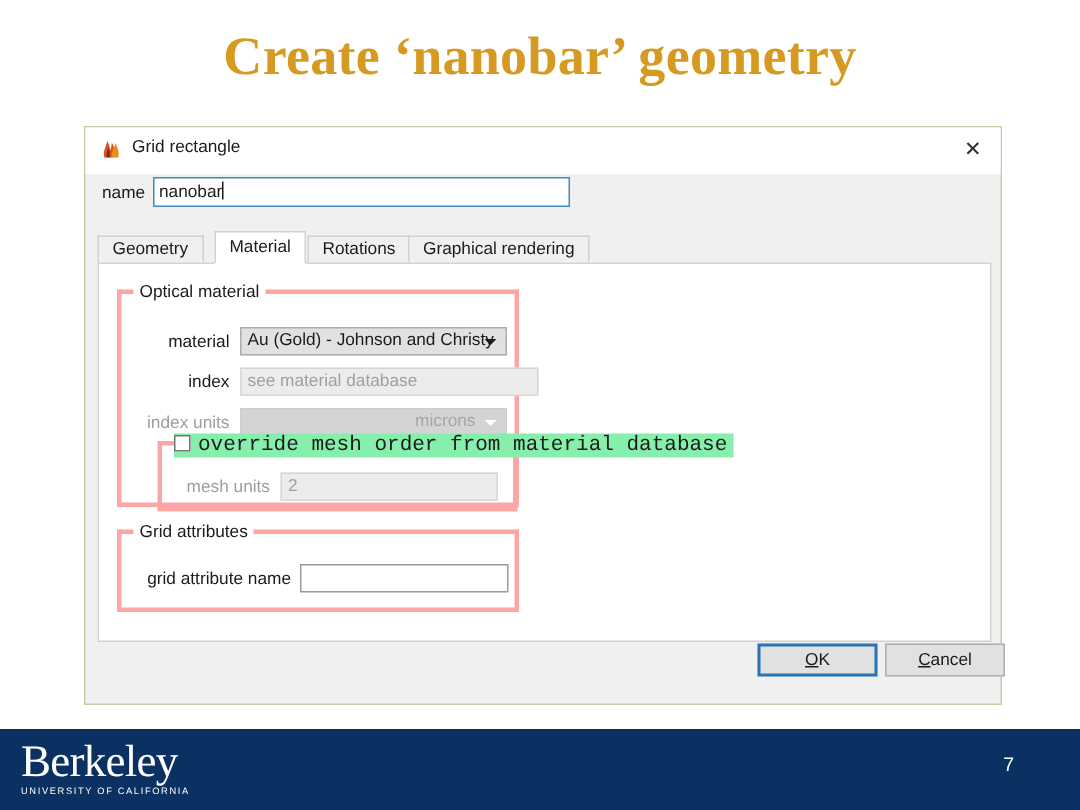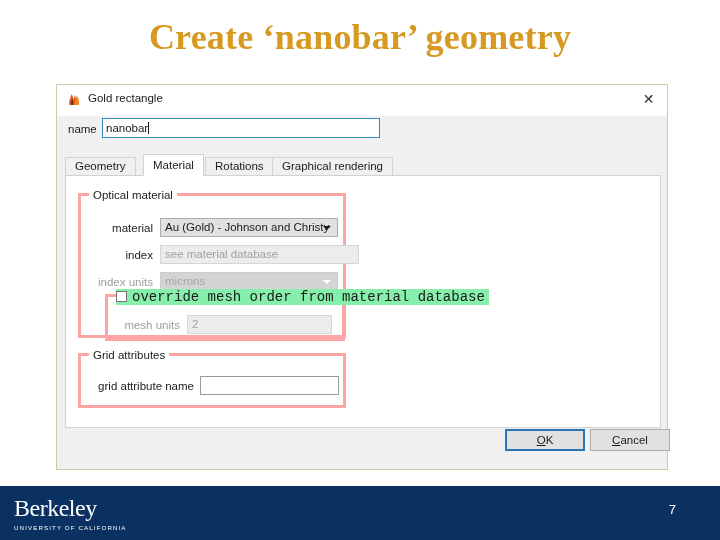--- a/index.html
+++ b/index.html
@@ -199,20 +199,21 @@
     background: #e1e1e1;
     border: 1px solid #adadad;
     box-sizing: border-box;
     font-size: 11.5px;
     color: #1b1b1b;
     line-height: 17px;
     padding: 0 20px 0 4px;
     white-space: nowrap;
     overflow: hidden;
     cursor: pointer;
+    text-align: right;
   }
   .combo.disabled {
     background: #d4d4d4;
     border-color: #cdcdcd;
     color: #a6a6a6;
   }
   .combo .arrow {
     position: absolute;
     right: 6px;
     top: 7px;
@@ -297,21 +298,21 @@
     background: #0a3161;
   }
   .logo {
     position: absolute;
     left: 14px;
     top: 7px;
     color: #ffffff;
   }
   .logo-word {
     font-family: "Liberation Serif", serif;
-    font-size: 24px;
+    font-size: 30px;
     line-height: 30px;
     letter-spacing: -0.5px;
   }
   .logo-sub {
     font-family: "Liberation Sans", sans-serif;
     font-size: 6.2px;
     letter-spacing: 1.1px;
     margin-top: 1px;
     white-space: nowrap;
   }
@@ -331,21 +332,21 @@
 <div class="dialog">
 
   <div class="titlebar">
     <span class="titlebar-icon">
       <svg width="15" height="15" viewBox="0 0 15 15">
         <path d="M2.5 13 C1.5 8, 4 5.5, 4.5 2 C6 4.5, 6.5 6.5, 6 9 C7 7, 7.5 5, 7.5 3 C9.5 6, 9.5 9.5, 8.5 13 Z" fill="#d9541e"></path>
         <path d="M7.5 13 C7 9.5, 9 7, 10 3.5 C11.5 6.5, 12.5 9, 12 13 Z" fill="#f08a1e"></path>
         <path d="M4.2 13 C3.7 10, 5 8, 5.4 5.8 C6.3 8, 6.4 10.5, 6 13 Z" fill="#7a2f10"></path>
       </svg>
     </span>
-    <span class="titlebar-text">Gold rectangle</span>
+    <span class="titlebar-text">Grid rectangle</span>
     <span class="titlebar-close">✕</span>
   </div>
 
   <div class="name-row">
     <span class="name-label">name</span>
     <div class="name-input">
       <span>nanobar</span><span class="caret"></span>
     </div>
   </div>
 

